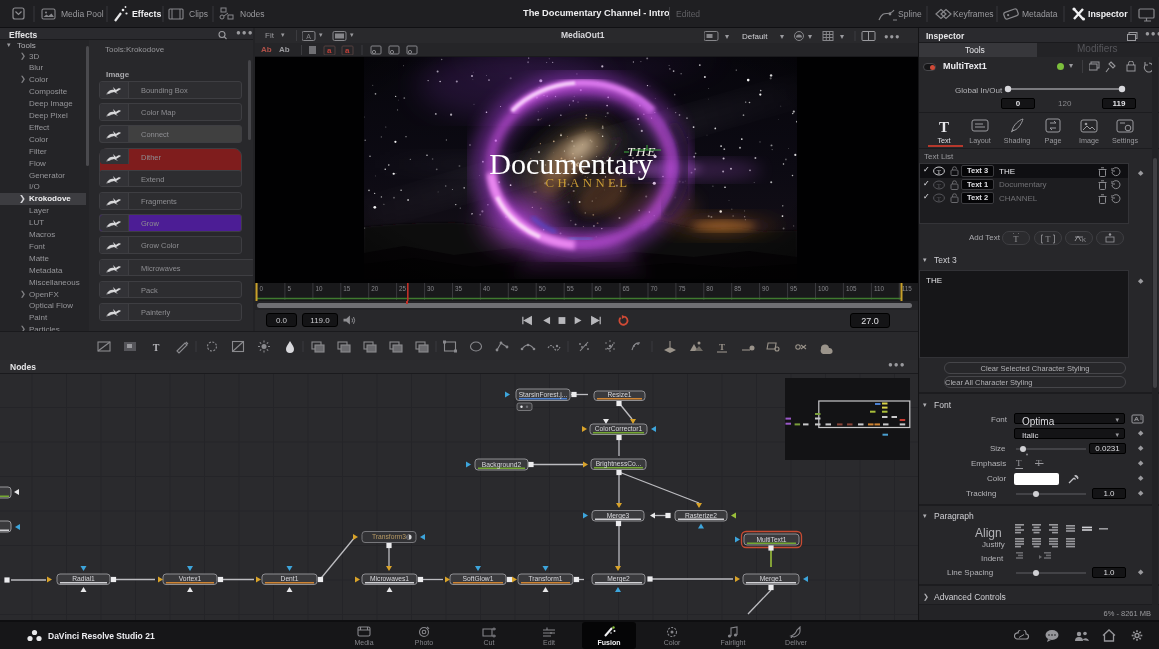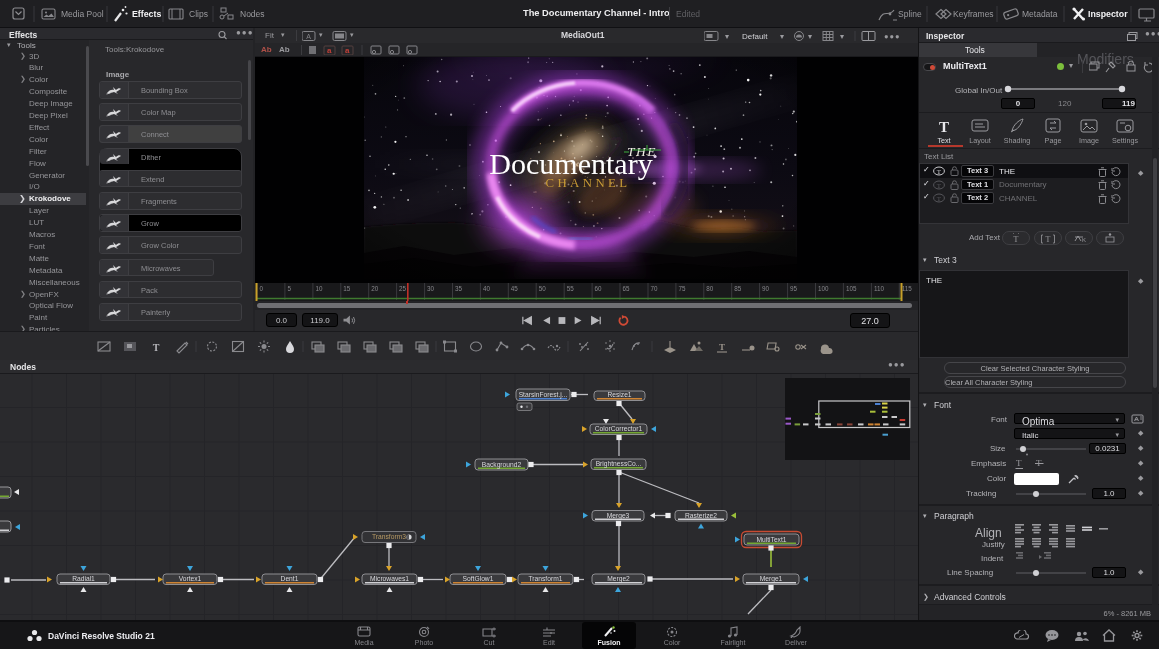--- a/index.html
+++ b/index.html
@@ -146,21 +146,21 @@
     <div class="a" style="left:99px;top:97.4px;width:143px;height:17.5px;background:#404040;border:1px solid #3e3e42;border-radius:3px">
  <div class="a" style="left:0;top:0;width:29px;height:15.5px;border-right:1px solid #3e3e42;background:#323236;border-radius:3px 0 0 3px"></div>
  <div class="a" style="left:5px;top:2px">
         <svg width="18" height="12" viewBox="0 0 18 12">
           <path d="M2 9 C4 6 7 5 9 6 L8 3 L11 6 C13 4 15 4 16 5 C14 6 13 7 11 8 L13 10 L9 8 C6 9 4 9.5 2 9 Z" fill="#d8d8da"></path>
           <path d="M1.5 10 l4 -1" stroke="#d8d8da" stroke-width="0.8"></path>
         </svg>
       </div>
  <div class="a tx" style="left:41px;top:4px;font-size:7.5px;color:#8e8e92">Connect</div>
 </div>
-    <div class="a" style="left:99px;top:119.60000000000001px;width:143px;height:34px;background:#000000;border:1px solid #3e3e42;border-radius:8px">
+    <div class="a" style="left:99px;top:119.60000000000001px;width:143px;height:34px;background:#7f1d1d;border:1px solid #3e3e42;border-radius:8px">
  <div class="a" style="left:0;top:0;width:29px;height:15.5px;border-right:1px solid #3e3e42;background:#323236;border-radius:3px 0 0 3px"></div>
  <div class="a" style="left:5px;top:2px">
         <svg width="18" height="12" viewBox="0 0 18 12">
           <path d="M2 9 C4 6 7 5 9 6 L8 3 L11 6 C13 4 15 4 16 5 C14 6 13 7 11 8 L13 10 L9 8 C6 9 4 9.5 2 9 Z" fill="#d8d8da"></path>
           <path d="M1.5 10 l4 -1" stroke="#d8d8da" stroke-width="0.8"></path>
         </svg>
       </div>
  <div class="a tx" style="left:41px;top:4px;font-size:7.5px;color:#8e8e92">Dither</div>
 </div>
     <div class="a" style="left:99px;top:141.8px;width:143px;height:17.5px;background:#2d2d30;border:1px solid #3e3e42;border-radius:3px">
@@ -176,41 +176,41 @@
     <div class="a" style="left:99px;top:164.0px;width:143px;height:17.5px;background:#2d2d30;border:1px solid #3e3e42;border-radius:3px">
  <div class="a" style="left:0;top:0;width:29px;height:15.5px;border-right:1px solid #3e3e42;background:#323236;border-radius:3px 0 0 3px"></div>
  <div class="a" style="left:5px;top:2px">
         <svg width="18" height="12" viewBox="0 0 18 12">
           <path d="M2 9 C4 6 7 5 9 6 L8 3 L11 6 C13 4 15 4 16 5 C14 6 13 7 11 8 L13 10 L9 8 C6 9 4 9.5 2 9 Z" fill="#d8d8da"></path>
           <path d="M1.5 10 l4 -1" stroke="#d8d8da" stroke-width="0.8"></path>
         </svg>
       </div>
  <div class="a tx" style="left:41px;top:4px;font-size:7.5px;color:#8e8e92">Fragments</div>
 </div>
-    <div class="a" style="left:99px;top:186.2px;width:143px;height:17.5px;background:#000000;border:1px solid #3e3e42;border-radius:3px">
+    <div class="a" style="left:99px;top:186.2px;width:143px;height:17.5px;background:#4c1d95;border:1px solid #3e3e42;border-radius:3px">
  <div class="a" style="left:0;top:0;width:29px;height:15.5px;border-right:1px solid #3e3e42;background:#323236;border-radius:3px 0 0 3px"></div>
  <div class="a" style="left:5px;top:2px">
         <svg width="18" height="12" viewBox="0 0 18 12">
           <path d="M2 9 C4 6 7 5 9 6 L8 3 L11 6 C13 4 15 4 16 5 C14 6 13 7 11 8 L13 10 L9 8 C6 9 4 9.5 2 9 Z" fill="#d8d8da"></path>
           <path d="M1.5 10 l4 -1" stroke="#d8d8da" stroke-width="0.8"></path>
         </svg>
       </div>
  <div class="a tx" style="left:41px;top:4px;font-size:7.5px;color:#8e8e92">Grow</div>
 </div>
     <div class="a" style="left:99px;top:208.39999999999998px;width:143px;height:17.5px;background:#2d2d30;border:1px solid #3e3e42;border-radius:3px">
  <div class="a" style="left:0;top:0;width:29px;height:15.5px;border-right:1px solid #3e3e42;background:#323236;border-radius:3px 0 0 3px"></div>
  <div class="a" style="left:5px;top:2px">
         <svg width="18" height="12" viewBox="0 0 18 12">
           <path d="M2 9 C4 6 7 5 9 6 L8 3 L11 6 C13 4 15 4 16 5 C14 6 13 7 11 8 L13 10 L9 8 C6 9 4 9.5 2 9 Z" fill="#d8d8da"></path>
           <path d="M1.5 10 l4 -1" stroke="#d8d8da" stroke-width="0.8"></path>
         </svg>
       </div>
  <div class="a tx" style="left:41px;top:4px;font-size:7.5px;color:#8e8e92">Grow Color</div>
 </div>
-    <div class="a" style="left:99px;top:230.59999999999997px;width:115px;height:17.5px;background:#2d2d30;border:1px solid #3e3e42;border-radius:3px">
+    <div class="a" style="left:99px;top:230.59999999999997px;width:156px;height:17.5px;background:#2d2d30;border:1px solid #3e3e42;border-radius:3px">
  <div class="a" style="left:0;top:0;width:29px;height:15.5px;border-right:1px solid #3e3e42;background:#323236;border-radius:3px 0 0 3px"></div>
  <div class="a" style="left:5px;top:2px">
         <svg width="18" height="12" viewBox="0 0 18 12">
           <path d="M2 9 C4 6 7 5 9 6 L8 3 L11 6 C13 4 15 4 16 5 C14 6 13 7 11 8 L13 10 L9 8 C6 9 4 9.5 2 9 Z" fill="#d8d8da"></path>
           <path d="M1.5 10 l4 -1" stroke="#d8d8da" stroke-width="0.8"></path>
         </svg>
       </div>
  <div class="a tx" style="left:41px;top:4px;font-size:7.5px;color:#8e8e92">Microwaves</div>
 </div>
     <div class="a" style="left:99px;top:252.79999999999995px;width:143px;height:17.5px;background:#2d2d30;border:1px solid #3e3e42;border-radius:3px">
@@ -701,21 +701,21 @@
   <div class="a tx" style="left:7px;top:3px;font-size:8.5px;font-weight:bold;color:#e4e4e6">Inspector</div>
   <svg class="a" style="left:208px;top:3.5px" width="11" height="9">
         <rect x="2" y="0.5" width="8" height="6" fill="none" stroke="#9a9a9e"></rect>
         <rect x="0.5" y="2.5" width="8" height="6" fill="#2a2a2e" stroke="#9a9a9e"></rect>
       </svg>
   <div class="a tx" style="left:226px;top:1px;font-size:8px;color:#9a9a9e;letter-spacing:1px">●●●</div>
  </div>
  <div class="a" style="left:0;top:15px;width:241px;height:14px;background:#232326">
   <div class="a" style="left:0;top:0;width:118px;height:14px;background:#37373b"></div>
   <div class="a tx" style="left:46px;top:2px;font-size:8.5px;color:#e8e8ec">Tools</div>
-  <div class="a tx" style="left:158px;top:8px;font-size:14px;color:#55555a">Modifiers</div>
+  <div class="a tx" style="left:158px;top:0;font-size:10px;color:#55555a">Modifiers</div>
  </div>
  <div class="a" style="left:0;top:30px;width:241px;height:20px">
   <div class="a" style="left:4px;top:5px;width:13px;height:8px;background:#161618;border:1px solid #48484c;border-radius:4px"></div>
   <div class="a" style="left:11px;top:6.5px;width:5px;height:5px;background:#cf4a38;border-radius:50%"></div>
   <div class="a tx" style="left:24px;top:3px;font-size:9px;color:#ececf0;font-weight:bold">MultiText1</div>
   <div class="a" style="left:138px;top:5px;width:7px;height:7px;background:#7cbf3c;border-radius:50%"></div>
   <div class="a tx" style="left:150px;top:3px;font-size:8px;color:#9a9a9e">▾</div>
   <div class="a" style="left:163px;top:2px;width:1px;height:13px;background:#3c3c40"></div>
   <svg class="a" style="left:170px;top:3px" width="66" height="12" fill="none" stroke="#96969a">
    <rect x="2" y="1" width="8" height="6"></rect>
@@ -728,21 +728,21 @@
  </div>
  <div class="a" style="left:0;top:50px;width:285px;height:34px">
   <div class="a tx" style="left:36px;top:8px;font-size:8px;color:#b4b4b8">Global In/Out</div>
   <svg class="a" style="left:84px;top:6px" width="124" height="10">
    <line x1="4" y1="5" x2="120" y2="5" stroke="#d0d0d4" stroke-width="1.2"></line>
    <circle cx="5" cy="5" r="3.2" fill="#d8d8dc"></circle>
         <circle cx="119" cy="5" r="3.2" fill="#d8d8dc"></circle>
   </svg>
   <div class="a" style="left:82px;top:20px;width:34px;height:11px;background:#141416;border:1px solid #000;border-radius:2px;color:#e0e0e4;font-size:8px;font-weight:bold;text-align:center;line-height:10px">0</div>
   <div class="a tx" style="left:139px;top:21px;font-size:8px;color:#88888c">120</div>
-  <div class="a" style="left:183px;top:20px;width:34px;height:11px;background:#141416;border:1px solid #000;border-radius:2px;color:#e0e0e4;font-size:8px;font-weight:bold;text-align:right;line-height:10px">119</div>
+  <div class="a" style="left:183px;top:20px;width:34px;height:11px;background:#141416;border:1px solid #000;border-radius:2px;color:#e0e0e4;font-size:8px;font-weight:bold;text-align:center;line-height:10px">119</div>
  </div>
  <div class="a" style="left:0;top:84px;width:241px;height:1px;background:#1c1c1f"></div>
  <svg class="a" style="left:0;top:87px" width="241" height="31">
       <g transform="translate(25,3)">
         <text x="0" y="14" font-size="15" fill="#e8e8ec" text-anchor="middle" font-family="Liberation Serif" font-weight="bold">T</text>
       </g>
       <text x="25" y="28" font-size="7.2" fill="#e0e0e4" text-anchor="middle" font-family="Liberation Sans">Text</text>
       <g transform="translate(61,3)">
         <rect x="-8" y="2" width="16" height="11" rx="2" fill="none" stroke="#9a9a9e"></rect>
         <line x1="-5" y1="6" x2="3" y2="6" stroke="#9a9a9e"></line>

